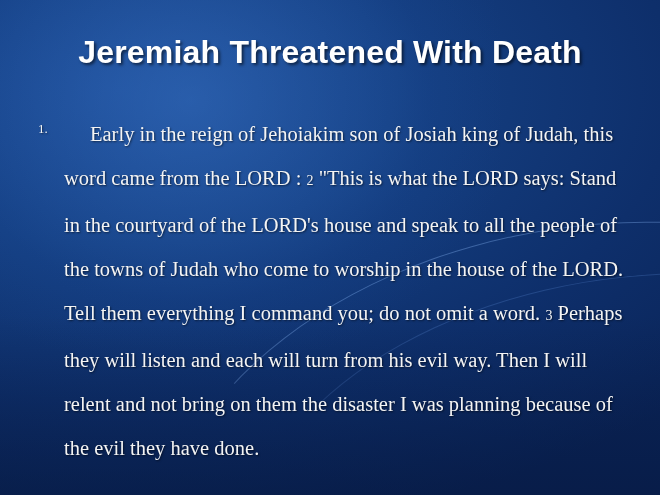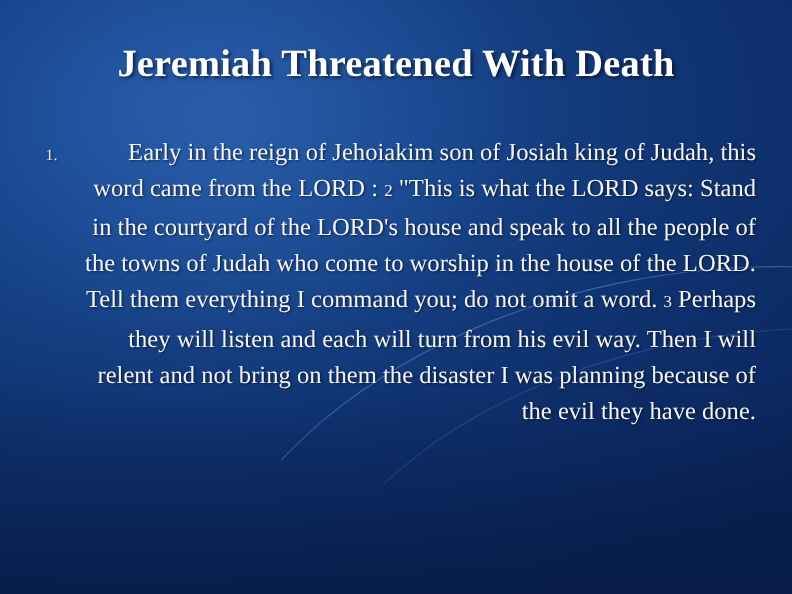--- a/index.html
+++ b/index.html
@@ -66,21 +66,21 @@
     pointer-events: none;
   }
 
   .title {
     position: absolute;
     left: 0;
     top: 34px;
     width: 660px;
     text-align: center;
     color: #ffffff;
-    font-family: Liberation Serif, serif;
+    font-family: Liberation Sans, sans-serif;
     font-weight: bold;
     font-size: 32px;
     letter-spacing: 0.2px;
     text-shadow: 2px 2px 3px rgba(0,0,0,0.55);
   }
 
   .body-block {
     position: absolute;
     left: 34px;
     top: 112px;
@@ -97,22 +97,22 @@
     font-size: 13px;
     line-height: 34px;
     text-align: left;
     padding-left: 4px;
     text-shadow: 1px 1px 2px rgba(0,0,0,0.5);
   }
   .para {
     flex: 1 1 auto;
     color: #f4f4f4;
     font-size: 20.5px;
-    line-height: 30px;
-    text-align: right;
+    line-height: 44px;
+    text-align: left;
     text-shadow: 1px 1px 2px rgba(0,0,0,0.55);
   }
   .para .indent {
     display: inline-block;
     width: 26px;
   }
   .vnum {
     font-size: 14px;
     vertical-align: baseline;
   }

